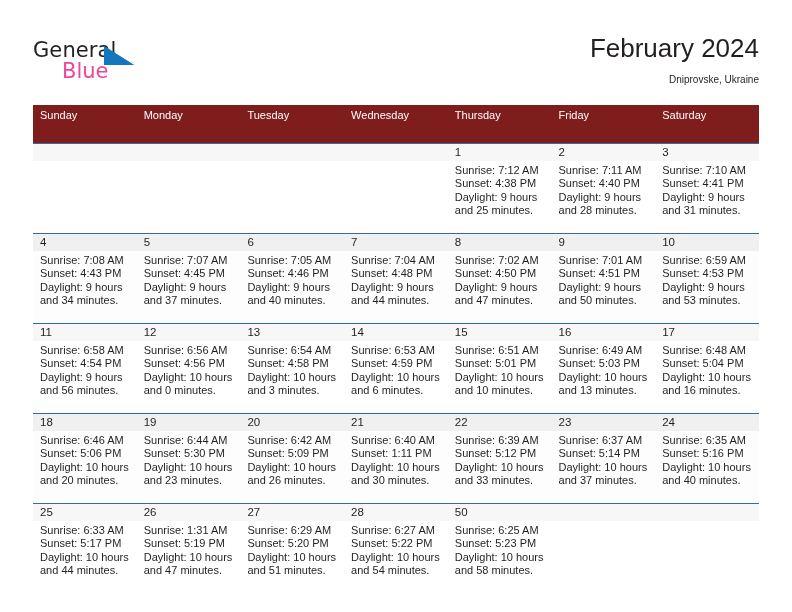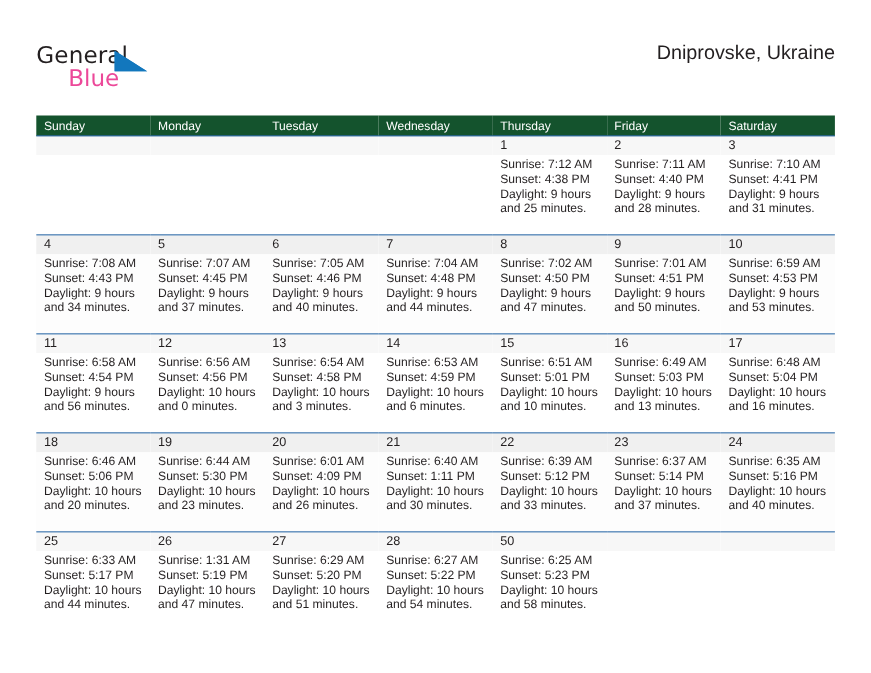--- a/index.html
+++ b/index.html
@@ -74,46 +74,46 @@
   .cal-title {
     font-size: 26px;
     font-weight: normal;
     color: #231f20;
     line-height: 32px;
     margin: 0;
     white-space: nowrap;
     font-family: "Liberation Sans", sans-serif;
   }
   .cal-subtitle {
-    font-size: 18px;
+    font-size: 10px;
     color: #231f20;
     line-height: 20px;
     margin: 6px 0 0 0;
     white-space: nowrap;
     font-family: "Liberation Sans", sans-serif;
   }
 
   
   .calendar {
     position: absolute;
     left: 33px;
     top: 105px;
     width: 726px;
     border-collapse: collapse;
     table-layout: fixed;
   }
   .calendar col { width: 103.71px; }
 
   .dow-row th {
-    background: #14532d;
+    background: #7f1d1d;
     color: #ffffff;
     font-size: 11px;
     font-weight: normal;
     text-align: left;
-    padding: 4px 0 1px 7px;
+    padding: 4px 0 21px 7px;
     height: 11px;
     line-height: 13px;
     border: none;
     font-family: "Liberation Sans", sans-serif;
   }
 
   .week-row td {
     vertical-align: top;
     padding: 0;
     height: 89px;
@@ -163,20 +163,21 @@
       <span class="brand-mark">
         <svg width="30" height="19" viewBox="0 0 30 19" xmlns="http://www.w3.org/2000/svg">
           <polygon points="0,19 30,19 0,0" fill="#1277bd" transform="translate(0,0) scale(1,1)"></polygon>
           <polygon points="0,0 30,19 0,19" fill="#1277bd"></polygon>
         </svg>
       </span>
       <span class="brand-blue">Blue</span>
     </div>
 
     <div class="title-block">
+      <h1 class="cal-title">February 2024</h1>
       <p class="cal-subtitle">Dniprovske, Ukraine</p>
     </div>
 
   </div>
 
   <table class="calendar">
     <colgroup>
       <col>
         <col>
         <col>
@@ -407,22 +408,22 @@
             <div class="cell-body">
               <div>Sunrise: 6:44 AM</div>
               <div>Sunset: 5:30 PM</div>
               <div>Daylight: 10 hours</div>
               <div>and 23 minutes.</div>
             </div>
           </td>
           <td>
             <div class="daynum-band">20</div>
             <div class="cell-body">
-              <div>Sunrise: 6:01 AM</div>
-              <div>Sunset: 4:09 PM</div>
+              <div>Sunrise: 6:42 AM</div>
+              <div>Sunset: 5:09 PM</div>
               <div>Daylight: 10 hours</div>
               <div>and 26 minutes.</div>
             </div>
           </td>
           <td>
             <div class="daynum-band">21</div>
             <div class="cell-body">
               <div>Sunrise: 6:40 AM</div>
               <div>Sunset: 1:11 PM</div>
               <div>Daylight: 10 hours</div>

